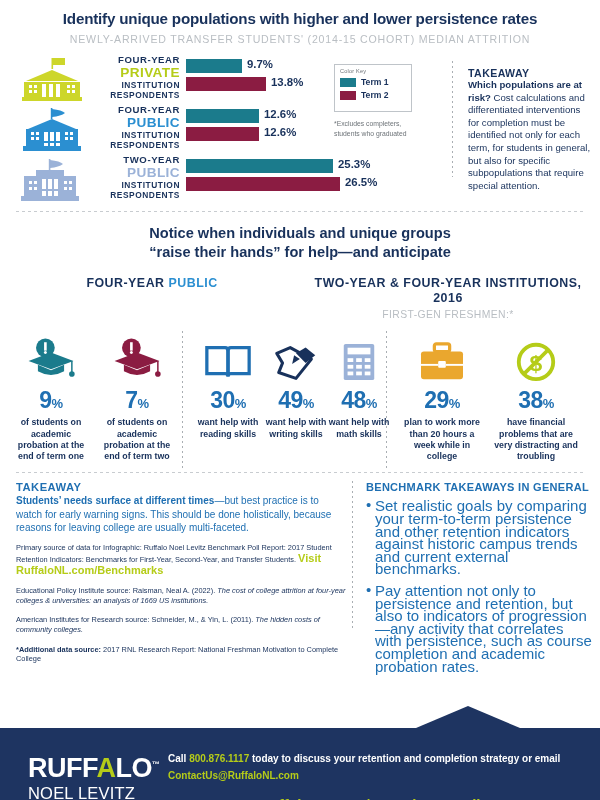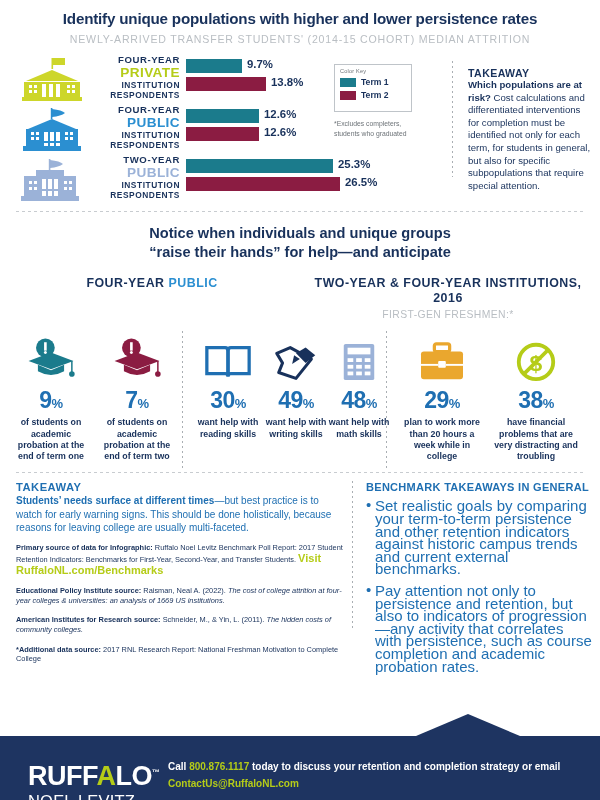--- a/index.html
+++ b/index.html
@@ -91,38 +91,38 @@
     background: repeating-linear-gradient(to bottom,#a9aeb3 0 2px, transparent 2px 5px);
   }
 
   
   .bottom { position:relative; margin-top:8px; height:180px; }
   .bl { position:absolute; left:16px; top:0; width:330px; }
   .bl .tt { font-size:11.2px; font-weight:bold; color:#1f6fb2; letter-spacing:0.5px; }
   .bl .tb { font-size:10px; color:#1f6fb2; line-height:13.2px; margin-top:1px; }
   .bl .tb b { font-weight:bold; color:#1f6fb2; }
   .src { font-size:7.4px; color:#18315b; line-height:10px; margin-top:9px; }
-  .src b { font-weight:bold;margin-top:29px; }
+  .src b { font-weight:normal;margin-top:29px; }
   .src i { font-style:italic; }
   .src .lnk { color:#b5cc18; font-weight:bold; font-size:11px; }
   .note { font-size:7.4px; color:#18315b; margin-top:10px; }
   .note b { font-weight:bold; }
 
   .vdots2 {
     position:absolute; left:352px; top:0; width:1px; height:150px;
     background: repeating-linear-gradient(to bottom,#a9aeb3 0 2px, transparent 2px 5px);
   }
   .br { position:absolute; left:366px; top:0; width:226px; }
   .br .tt { font-size:11px; font-weight:bold; color:#1f6fb2; letter-spacing:0.3px; }
   .br ul { list-style:none; margin-top:7px; }
   .br li { font-size:15px; color:#1f6fb2; line-height:12.6px; margin-bottom:9px; padding-left:9px; position:relative; }
   .br li:before { content:"•"; position:absolute; left:0; top:-1px; }
 
   
-  .footer { position:absolute; left:0; bottom:0; width:600px; height:64px; background:#1e3461; }
+  .footer { position:absolute; left:0; bottom:0; width:600px; height:72px; background:#1e3461; }
   .notch {
     position:absolute; right:80px; top:-22px; width:0; height:0;
     border-left:52px solid transparent; border-right:52px solid transparent;
     border-bottom:22px solid #1e3461;
   }
   .logo { position:absolute; left:28px; top:22px; width:140px; color:#fff; }
   .logo .l1 { font-size:27px; font-weight:bold; letter-spacing:-0.5px; line-height:29px; }
   .logo .l1 .acc { color:#b5cc18; }
   .logo .tm { font-size:8px; vertical-align:super; }
   .logo .l2 { font-size:16.5px; letter-spacing:0.2px; margin-top:1px; }

